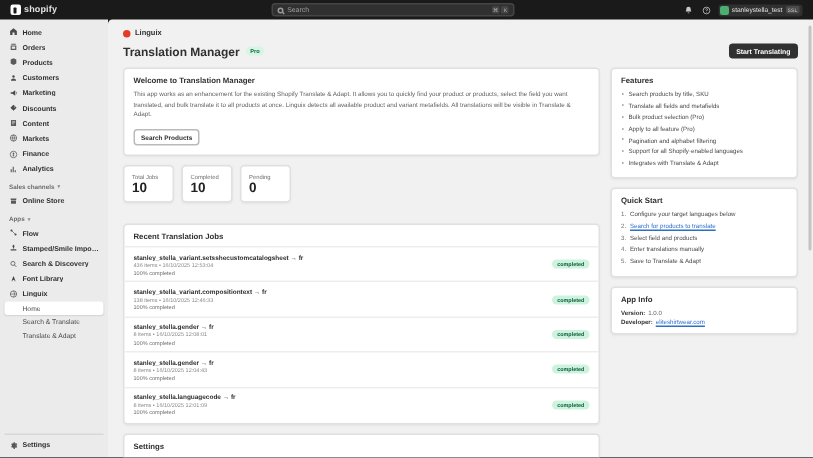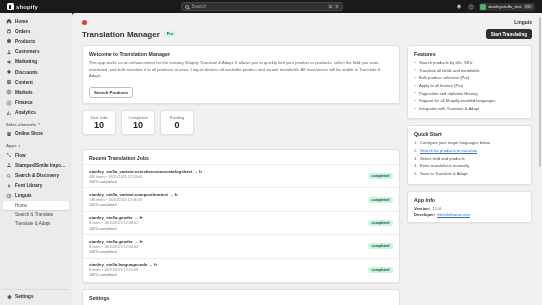--- a/index.html
+++ b/index.html
@@ -60,21 +60,21 @@
     padding: 4px 3px 2px 3px;
   }
   .chev { font-size: 3.4px; color:#8a8a8a; }
   .sub-item { padding-left: 12px; height: 9px; }
   .sub-item .nav-label { font-weight: 500; font-size: 4.5px; color:#4a4a4a; }
   .sidebar-bottom { margin-top: auto; border-top: 0.5px solid #d8d8d8; padding: 2px 0 3px 0; }
 
   
   .main { flex: 1; background: #f1f1f1; overflow: hidden; position: relative; border-top-left-radius: 3px; }
   .main-inner { padding: 6px 10px 0 10px; }
-  .page-head { display: flex; align-items: center; margin-bottom: 6px; justify-content: space-between; }
+  .page-head { display: flex; align-items: center; margin-bottom: 6px; }
   .page-title { font-size: 8px; font-weight: 700; color: #303030; }
   .pro-badge {
     margin-left: 4px; background: #d7f5e3; color: #0f6b44;
     font-size: 3.8px; font-weight: 700; border-radius: 6px; padding: 1px 3px;
   }
   .primary-btn {
     margin-left: auto; background: #303030; color: #fff;
     font-size: 4.6px; font-weight: 600; border-radius: 2.5px;
     padding: 2.5px 5px; border: none; cursor: pointer;
   }
@@ -88,21 +88,21 @@
     box-shadow: 0 0.5px 1.5px rgba(0,0,0,.05); padding: 5px 6px; margin-bottom: 6px;
   }
   .card-title { font-size: 5.2px; font-weight: 700; color: #303030; margin-bottom: 3px; }
   .card-text { font-size: 4.2px; color: #616161; line-height: 1.55; }
   .secondary-btn {
     margin-top: 4px; background: #fff; border: 0.5px solid #bababa;
     border-radius: 2.5px; padding: 2px 4px; font-size: 4.3px;
     font-weight: 600; color: #303030; cursor: pointer;
   }
 
-  .stats { display: flex; gap: 5px; margin-bottom: 14px; text-align: center; }
+  .stats { display: flex; gap: 5px; margin-bottom: 14px; }
   .stat {
     background: #fff; border: 0.5px solid #e0e0e0; border-radius: 3px;
     box-shadow: 0 0.5px 1.5px rgba(0,0,0,.05);
     padding: 4px 5px; min-width: 34px;
   }
   .stat-label { font-size: 3.9px; color: #6d6d6d; margin-bottom: 1.5px; }
   .stat-value { font-size: 9px; font-weight: 700; color: #202020; line-height: 1; }
 
   .jobs-card { padding: 5px 0 1px 0; }
   .jobs-title { font-size: 5.2px; font-weight: 700; color: #303030; padding: 0 6px 3px 6px; }

